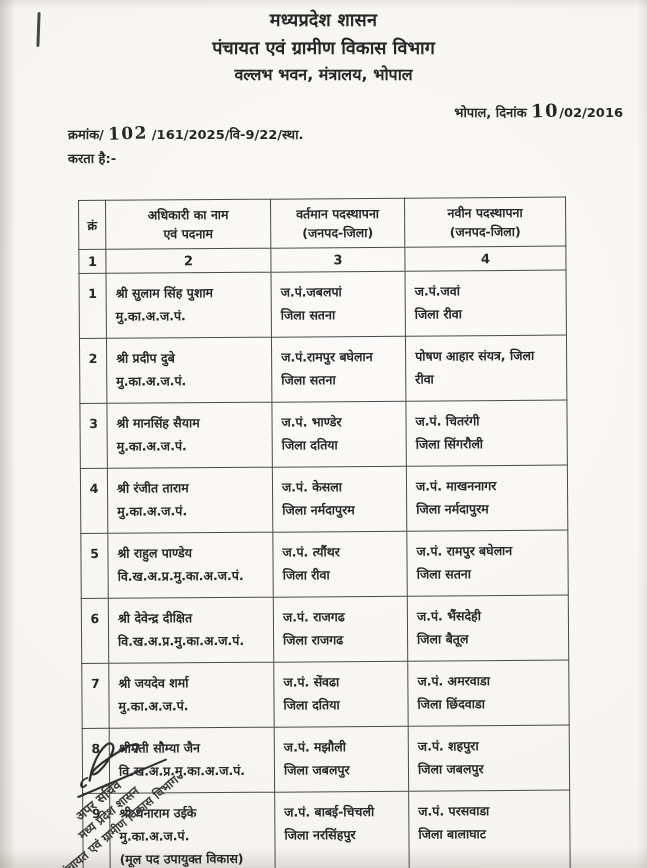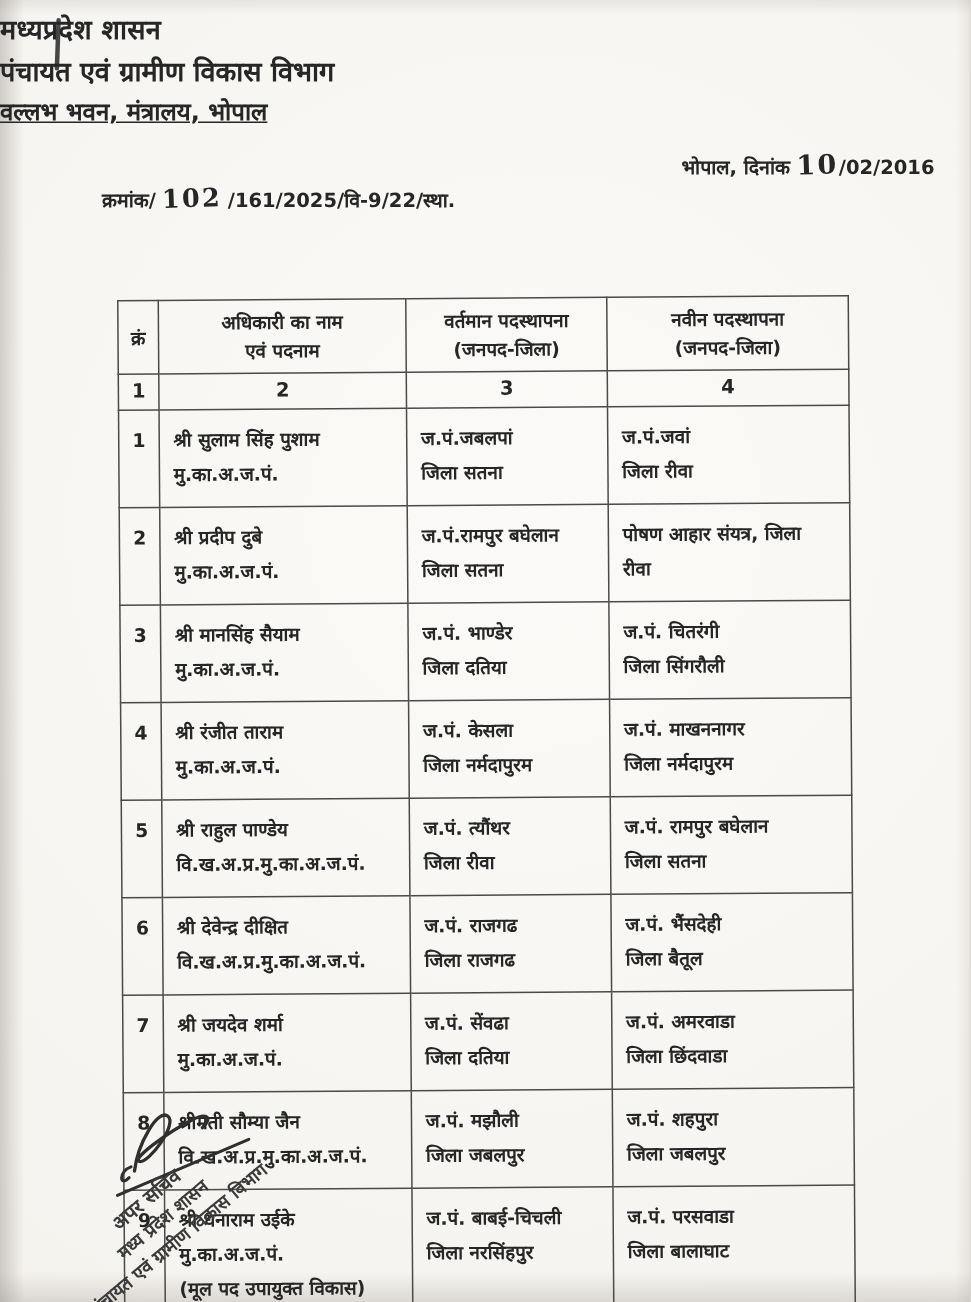--- a/index.html
+++ b/index.html
@@ -14,24 +14,24 @@
       linear-gradient(90deg, rgba(115,110,102,.30), rgba(115,110,102,0) 16px),
       linear-gradient(270deg, rgba(140,135,128,.16), rgba(140,135,128,0) 10px),
       linear-gradient(180deg, rgba(130,125,118,.14), rgba(130,125,118,0) 10px),
       linear-gradient(0deg, rgba(125,120,112,.22), rgba(125,120,112,0) 20px),
       radial-gradient(120% 90% at 55% 40%, #fbfaf8 0%, #f6f4f0 70%, #efece7 100%);
   }
   .pen-stroke{
     position:absolute;left:37px;top:12px;width:3px;height:35px;
     background:#474747;border-radius:2px;transform:rotate(2deg);
   }
-  .doc-header{position:absolute;top:7px;left:0;right:0;text-align:left;font-weight:700;}
+  .doc-header{position:absolute;top:7px;left:0;right:0;text-align:center;font-weight:700;}
   .h1{font-size:18px;letter-spacing:.2px;}
   .h2{font-size:18px;margin-top:4px;}
-  .h3{font-size:16px;margin-top:4px;text-decoration:underline;}
+  .h3{font-size:16px;margin-top:4px;}
   .order{display:inline-block;margin-top:11px;font-size:16px;font-weight:700;
          text-decoration:underline;text-underline-offset:3px;}
   .dateline{position:absolute;top:100px;right:24px;font-size:13px;font-weight:700;white-space:nowrap;}
   .hand{font-family:"DejaVu Serif","Liberation Serif",serif;font-size:19px;font-weight:700;
         letter-spacing:1.5px;display:inline-block;transform:rotate(-2deg);}
   .dateline .hand{font-size:18px;}
   .bodytext{position:absolute;left:68px;right:27px;top:121px;font-size:13px;font-weight:600;line-height:24px;}
   .refline{display:flex;justify-content:space-between;align-items:baseline;white-space:nowrap;}
   .refline .hand{font-size:17px;margin:0 4px;}
   .jline{text-align:justify;text-align-last:justify;}
@@ -69,20 +69,21 @@
 
   <div class="dateline">
     <span>भोपाल, दिनांक</span>
     <span class="hand">10</span><span>/02/2016</span>
   </div>
 
   <div class="bodytext">
     <div class="refline">
       <span><span>क्रमांक/</span><span class="hand">102</span><span>/161/2025/वि-9/22/स्था.</span></span>
     </div>
+    <div class="lastline">करता है:-</div>
   </div>
 
   <table class="officers">
     <colgroup>
         <col style="width:27px">
         <col style="width:165px">
         <col style="width:134px">
         <col style="width:161px">
       </colgroup>
     <thead>

